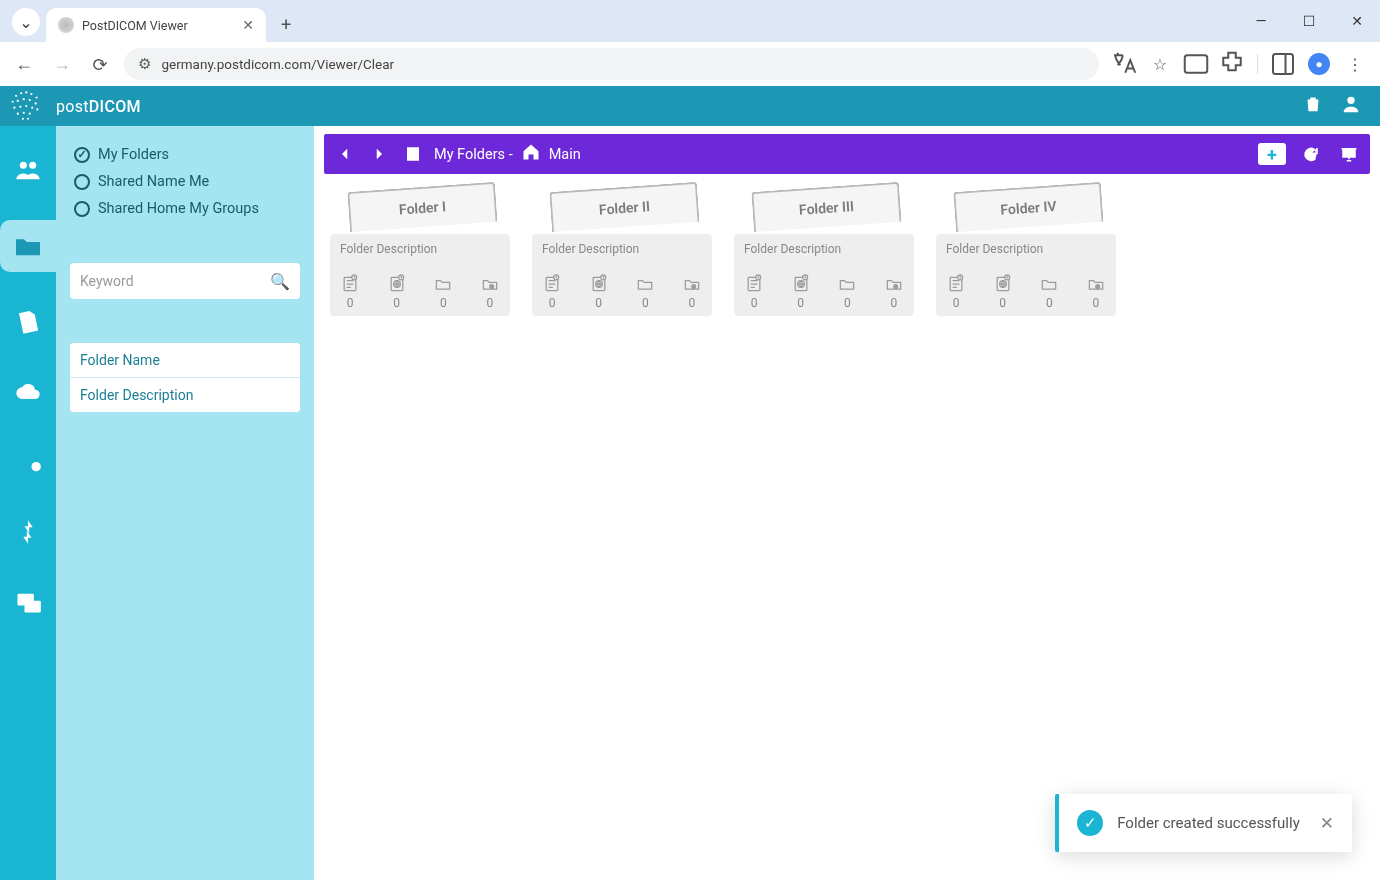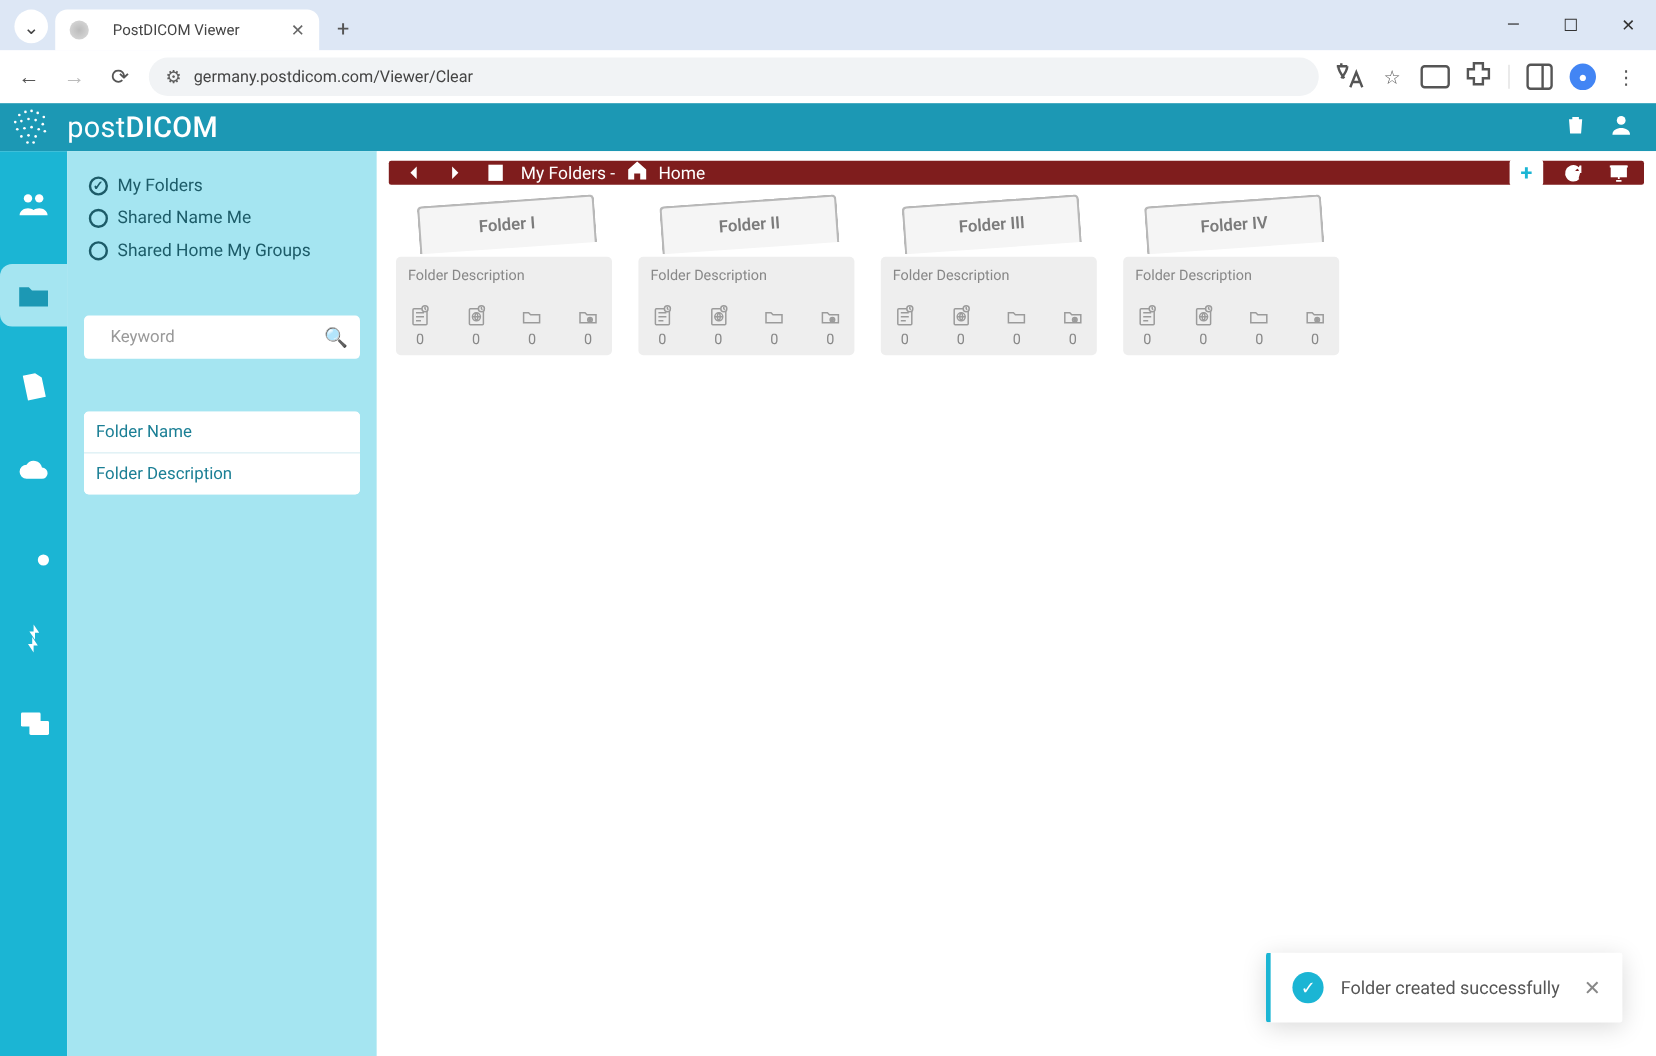--- a/index.html
+++ b/index.html
@@ -2,21 +2,21 @@
 <html><head>
 <meta charset="utf-8">
 <style>
 * { box-sizing: border-box; margin: 0; padding: 0; font-family: -apple-system, BlinkMacSystemFont, "Segoe UI", Roboto, Arial, sans-serif; }
 html, body { width: 1380px; height: 880px; overflow: hidden; background: #fff; }
 
 
 .browser-chrome { width: 100%; height: 86px; background: #fff; border-bottom: 1px solid #e5e5e5; }
 .tab-strip { height: 42px; background: #dde7f5; display: flex; align-items: flex-end; padding-left: 8px; }
 .tab-strip .chev { width: 28px; height: 28px; border-radius: 50%; background: #fff; margin: 0 6px 6px 4px; display:flex; align-items:center; justify-content:center; color:#444; font-size:16px; }
-.tab { background: #fff; height: 34px; border-radius: 10px 10px 0 0; display: flex; align-items: center; padding: 0 12px; gap: 20px; min-width: 220px; }
+.tab { background: #fff; height: 34px; border-radius: 10px 10px 0 0; display: flex; align-items: center; padding: 0 12px; gap: 8px; min-width: 220px; }
 .tab .favicon { width: 16px; height: 16px; border-radius: 50%; background: radial-gradient(circle, #bbb 0%, #ddd 100%); }
 .tab .title { font-size: 12.5px; color: #444; }
 .tab .close { color: #666; font-size: 14px; margin-left: auto; }
 .newtab { width: 28px; height: 28px; display:flex; align-items:center; justify-content:center; color:#555; font-size:18px; margin: 0 0 4px 6px; }
 .window-controls { margin-left: auto; display: flex; gap: 2px; }
 .window-controls div { width: 46px; height: 42px; display:flex; align-items:center; justify-content:center; color:#333; font-size:14px; }
 
 .addr-row { height: 44px; display: flex; align-items: center; padding: 0 10px; gap: 10px; background:#fff; }
 .nav-btn { width: 28px; height: 28px; display:flex; align-items:center; justify-content:center; color:#555; font-size:18px; border-radius: 50%; }
 .nav-btn.disabled { color: #bbb; }
@@ -25,56 +25,56 @@
 .right-icons { display: flex; align-items: center; gap: 6px; }
 .right-icons .ic { width: 30px; height: 30px; display:flex; align-items:center; justify-content:center; color:#555; font-size:16px; }
 .right-icons .sep { width:1px; height: 20px; background: #ddd; margin: 0 4px; }
 .right-icons .avatar { width: 22px; height:22px; border-radius:50%; background:#4285f4; display:flex; align-items:center; justify-content:center; color:#fff; font-size:12px;}
 
 
 .app { position: relative; width: 100%; height: calc(880px - 86px); }
 .app-header { height: 40px; background: #1c98b4; display: flex; align-items: center; color: #fff; }
 .brain-logo { width: 56px; height: 40px; display:flex; align-items:center; justify-content:center; }
 .brain-logo svg { width: 44px; height: 34px; }
-.brand { font-size: 24px; font-weight: 500; letter-spacing: .3px; }
+.brand { font-size: 16px; font-weight: 500; letter-spacing: .3px; }
 .brand .post { font-weight: 400; }
 .header-title { position:absolute; left:0; right:0; text-align:center; font-weight:700; font-size:16px; pointer-events:none; }
 .header-actions { margin-left: auto; display:flex; align-items:center; gap: 16px; padding-right: 18px; }
 .header-actions svg { width: 22px; height: 22px; fill: #fff; }
 
 
 .body { display: flex; height: calc(100% - 40px); }
 .rail { width: 56px; background: #1bb5d4; display:flex; flex-direction:column; align-items:center; padding-top: 94px; gap: 30px; }
 .rail .item { width: 40px; height: 40px; display:flex; align-items:center; justify-content:center; color:#fff; }
 .rail .item svg { width:28px; height:28px; fill:#fff; }
 .rail .item.active { background:#a5e5f1; width:56px; height:52px; border-radius: 10px 0 0 10px; margin-left:0; position:relative; }
 .rail .item.active svg { fill:#1c98b4; width:32px; height:32px; }
 
 .side-panel { width: 258px; background: #a5e5f1; padding: 20px 14px; display:flex; flex-direction:column; }
 .radio-group { display:flex; flex-direction:column; gap: 10px; margin-bottom: 46px; padding-left: 4px; }
 .radio-item { display:flex; align-items:center; gap:8px; font-size: 14.5px; color: #1c5b68; cursor:pointer; }
 .radio { width:16px; height:16px; border:2px solid #1c5b68; border-radius:50%; display:inline-flex; align-items:center; justify-content:center; flex-shrink:0; }
 .radio.checked::after { content:"✓"; font-size:11px; font-weight:bold; color:#1c5b68; }
 
-.search-box { background:#fff; border-radius: 4px; height: 36px; display:flex; align-items:center; padding: 0 22px; margin-bottom: 44px; }
+.search-box { background:#fff; border-radius: 4px; height: 36px; display:flex; align-items:center; padding: 0 10px; margin-bottom: 44px; }
 .search-box input { border:none; outline:none; flex:1; font-size:14px; color:#555; }
 .search-box input::placeholder { color:#999; }
 .search-box .sicon { color:#1c98b4; font-size:16px; }
 
 .input-stack { background:#fff; border-radius:4px; overflow:hidden; margin-bottom: 54px; }
 .input-stack input { width:100%; border:none; outline:none; padding: 9px 10px; font-size:14px; color:#14532d; }
 .input-stack input::placeholder { color:#1b7f95; }
 .input-stack input:first-child { border-bottom: 1px solid #cfeaf0; }
 
 .btn-row { display:flex; justify-content:center; gap: 20px; }
 .btn { background:#1c98b4; color:#fff; border:none; padding: 8px 20px; border-radius:4px; font-size:14.5px; cursor:pointer; }
 
 
 .main { flex:1; background:#fff; display:flex; flex-direction:column; padding: 8px 10px; }
-.toolbar { height: 20px; background:#7f1d1d; border-radius: 2px; display:flex; align-items:center; color:#fff; padding: 0 8px; gap: 8px; font-size: 14.5px; }
+.toolbar { height: 40px; background:#6d28d9; border-radius: 2px; display:flex; align-items:center; color:#fff; padding: 0 8px; gap: 8px; font-size: 14.5px; }
 .toolbar .nbtn { width:26px; height:26px; display:flex; align-items:center; justify-content:center; cursor:pointer; }
 .toolbar .nbtn svg { width:18px; height:18px; fill:#fff; }
 .toolbar .home svg { width:20px; height:20px; fill:#fff; }
 .toolbar .spacer { flex:1; }
 .toolbar .right-box { display:flex; align-items:center; gap: 12px; }
 .toolbar .add-btn { background:#fff; color:#1bb5d4; width:28px; height:22px; border-radius:3px; display:flex; align-items:center; justify-content:center; font-weight:bold; font-size:18px; }
 
 .folder-grid { display:flex; gap: 22px; padding: 16px 6px; flex-wrap: wrap; align-items:flex-start; }
 .folder-card { width: 180px; }
 .folder-tab { position:relative; height: 44px; }
@@ -283,21 +283,21 @@
         <span class="nbtn">
             <svg viewBox="0 0 24 24" fill="none" stroke="#fff" stroke-width="2">
               <rect x="5" y="4" width="14" height="16"></rect>
               <path d="M12 16V9m0 0l-3 3m3-3l3 3"></path>
             </svg>
           </span>
         <span>My Folders - </span>
         <span class="home"><svg viewBox="0 0 24 24">
               <path d="M3 11l9-8 9 8v10h-6v-6h-6v6H3z"></path>
             </svg></span>
-        <span>Home</span>
+        <span>Main</span>
         <span class="spacer"></span>
         <div class="right-box">
           <span class="add-btn">+</span>
           <span class="nbtn">
               <svg viewBox="0 0 24 24" fill="none" stroke="#fff" stroke-width="2.2">
                 <path d="M20 11a8 8 0 10-2 7M20 4v7h-7"></path>
               </svg>
             </span>
           <span class="nbtn">
               <svg viewBox="0 0 24 24" fill="none" stroke="#fff" stroke-width="2">

